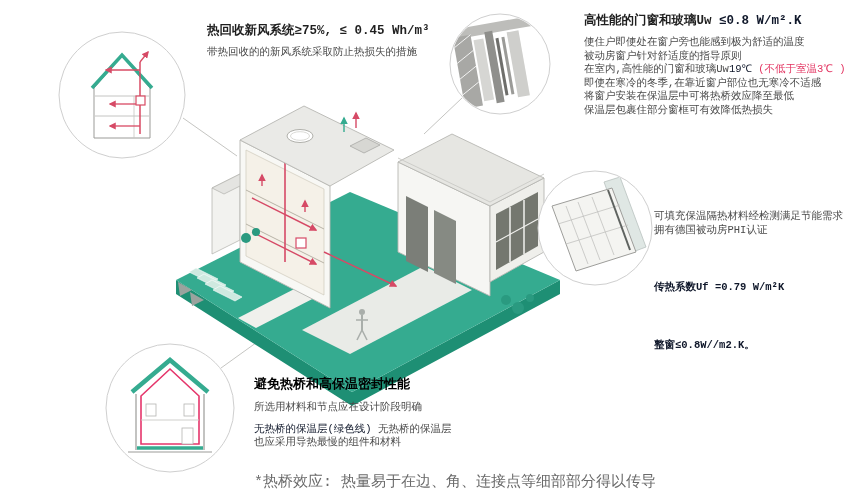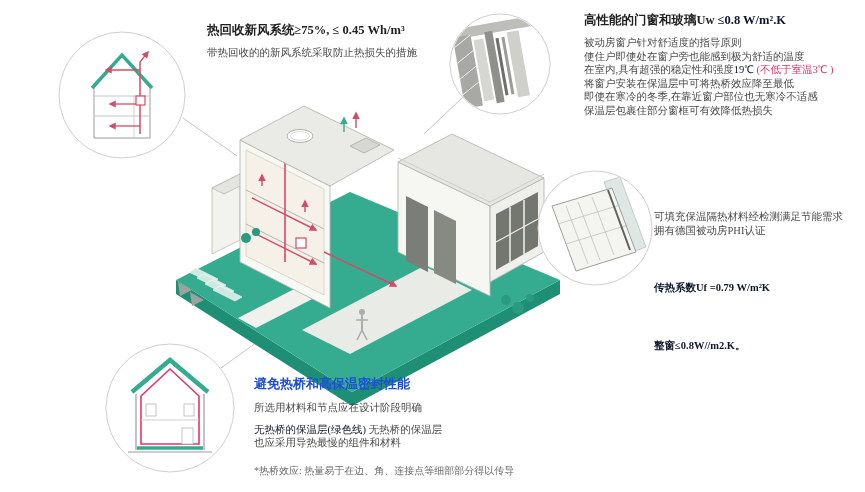--- a/index.html
+++ b/index.html
@@ -1,27 +1,27 @@
 <!DOCTYPE html>
 <html><head>
 <meta charset="utf-8">
 <style>
   html,body{margin:0;padding:0;background:#ffffff;}
   .page{position:relative;width:865px;height:492px;background:#fff;overflow:hidden;
-        font-family:Liberation Serif, serif;color:#3c3c3c;}
+        font-family:Liberation Mono, monospace;color:#3c3c3c;}
   .abs{position:absolute;}
   svg.canvas{position:absolute;left:0;top:0;}
   .t-title{font-size:12.5px;font-weight:700;color:#1f1f1f;margin:0 0 7px 0;}
-  .t-title-lg{font-size:13px;font-weight:700;color:#1d4ed8;margin:0 0 8px 0;}
+  .t-title-lg{font-size:13px;font-weight:700;color:#000000;margin:0 0 8px 0;}
   .t-line{font-size:10.5px;line-height:13.5px;color:#4a4a4a;white-space:nowrap;}
   .green{color:#0f172a;margin-top:44px;}
   .red{color:#e3315f;}
   .b{font-weight:700;}
   .gap{height:8px;}
-  .foot{font-size:10px;color:#6a6a6a;margin-top:14px;white-space:nowrap;}
+  .foot{font-size:15px;color:#6a6a6a;margin-top:22px;white-space:nowrap;}
 </style>
 </head>
 <body>
 
 <div class="page">
 
   <svg class="canvas" width="865" height="492" viewBox="0 0 865 492">
     <defs>
       <marker id="arrowRed" viewBox="0 0 10 10" refX="8" refY="5" markerWidth="5.5" markerHeight="5.5" orient="auto">
         <path d="M0,0 L10,5 L0,10 z" fill="#d64a66"></path>
@@ -192,27 +192,27 @@
 
   <div class="abs" style="left:207px;top:22px;width:255px;">
     <div class="t-title">热回收新风系统≥75%, ≤ 0.45 Wh/m³</div>
     <div class="t-line">带热回收的的新风系统采取防止热损失的措施</div>
   </div>
 
   <div class="abs" style="left:584px;top:12px;width:278px;">
     <div class="t-title">
       <span>高性能的门窗和玻璃Uw </span><span class="green">≤0.8 W/m².K</span>
     </div>
+    <div class="t-line">使住户即使处在窗户旁也能感到极为舒适的温度</div>
     <div class="t-line">被动房窗户针对舒适度的指导原则</div>
-    <div class="t-line">使住户即使处在窗户旁也能感到极为舒适的温度</div>
     <div class="t-line">
-      <span>在室内,具有超强的稳定性和强度</span><span class="green">19℃</span><span class="red"> (不低于室温3℃ )</span>
+      <span>在室内,高性能的门窗和玻璃Uw</span><span class="green">19℃</span><span class="red"> (不低于室温3℃ )</span>
     </div>
+    <div class="t-line">即使在寒冷的冬季,在靠近窗户部位也无寒冷不适感</div>
     <div class="t-line">将窗户安装在保温层中可将热桥效应降至最低</div>
-    <div class="t-line">即使在寒冷的冬季,在靠近窗户部位也无寒冷不适感</div>
     <div class="t-line">保温层包裹住部分窗框可有效降低热损失</div>
   </div>
 
   <div class="abs" style="left:654px;top:210px;width:208px;">
     <div class="t-line">可填充保温隔热材料经检测满足节能需求</div>
     <div class="t-line">拥有德国被动房PHI认证</div>
     <div class="t-line green b">传热系数Uf =0.79 W/m²K</div>
     <div class="t-line green b">整窗≤0.8W//m2.K。</div>
   </div>
 

